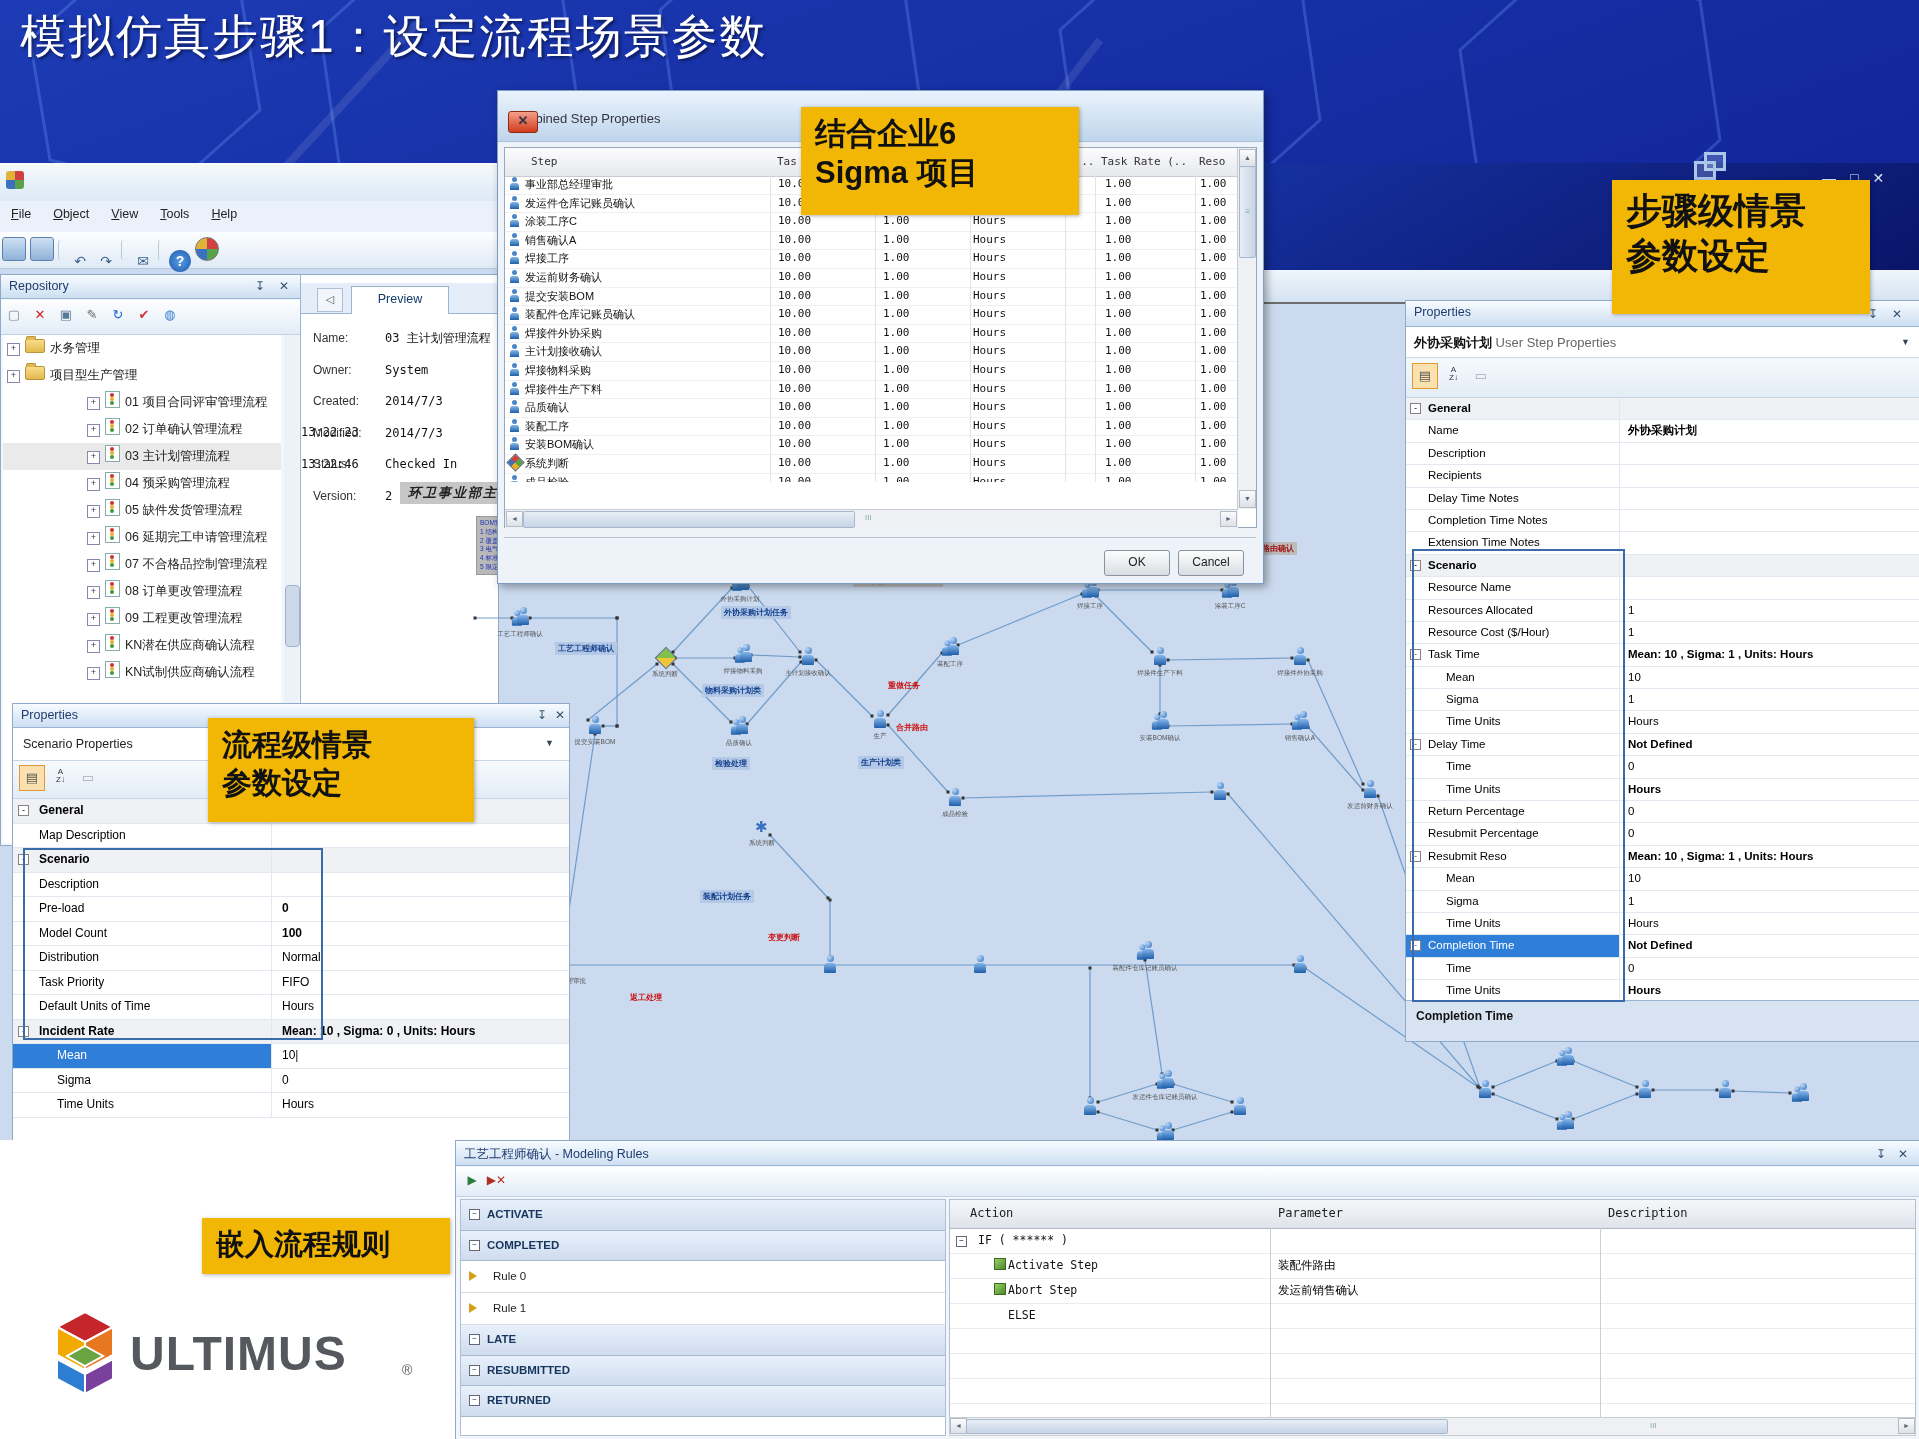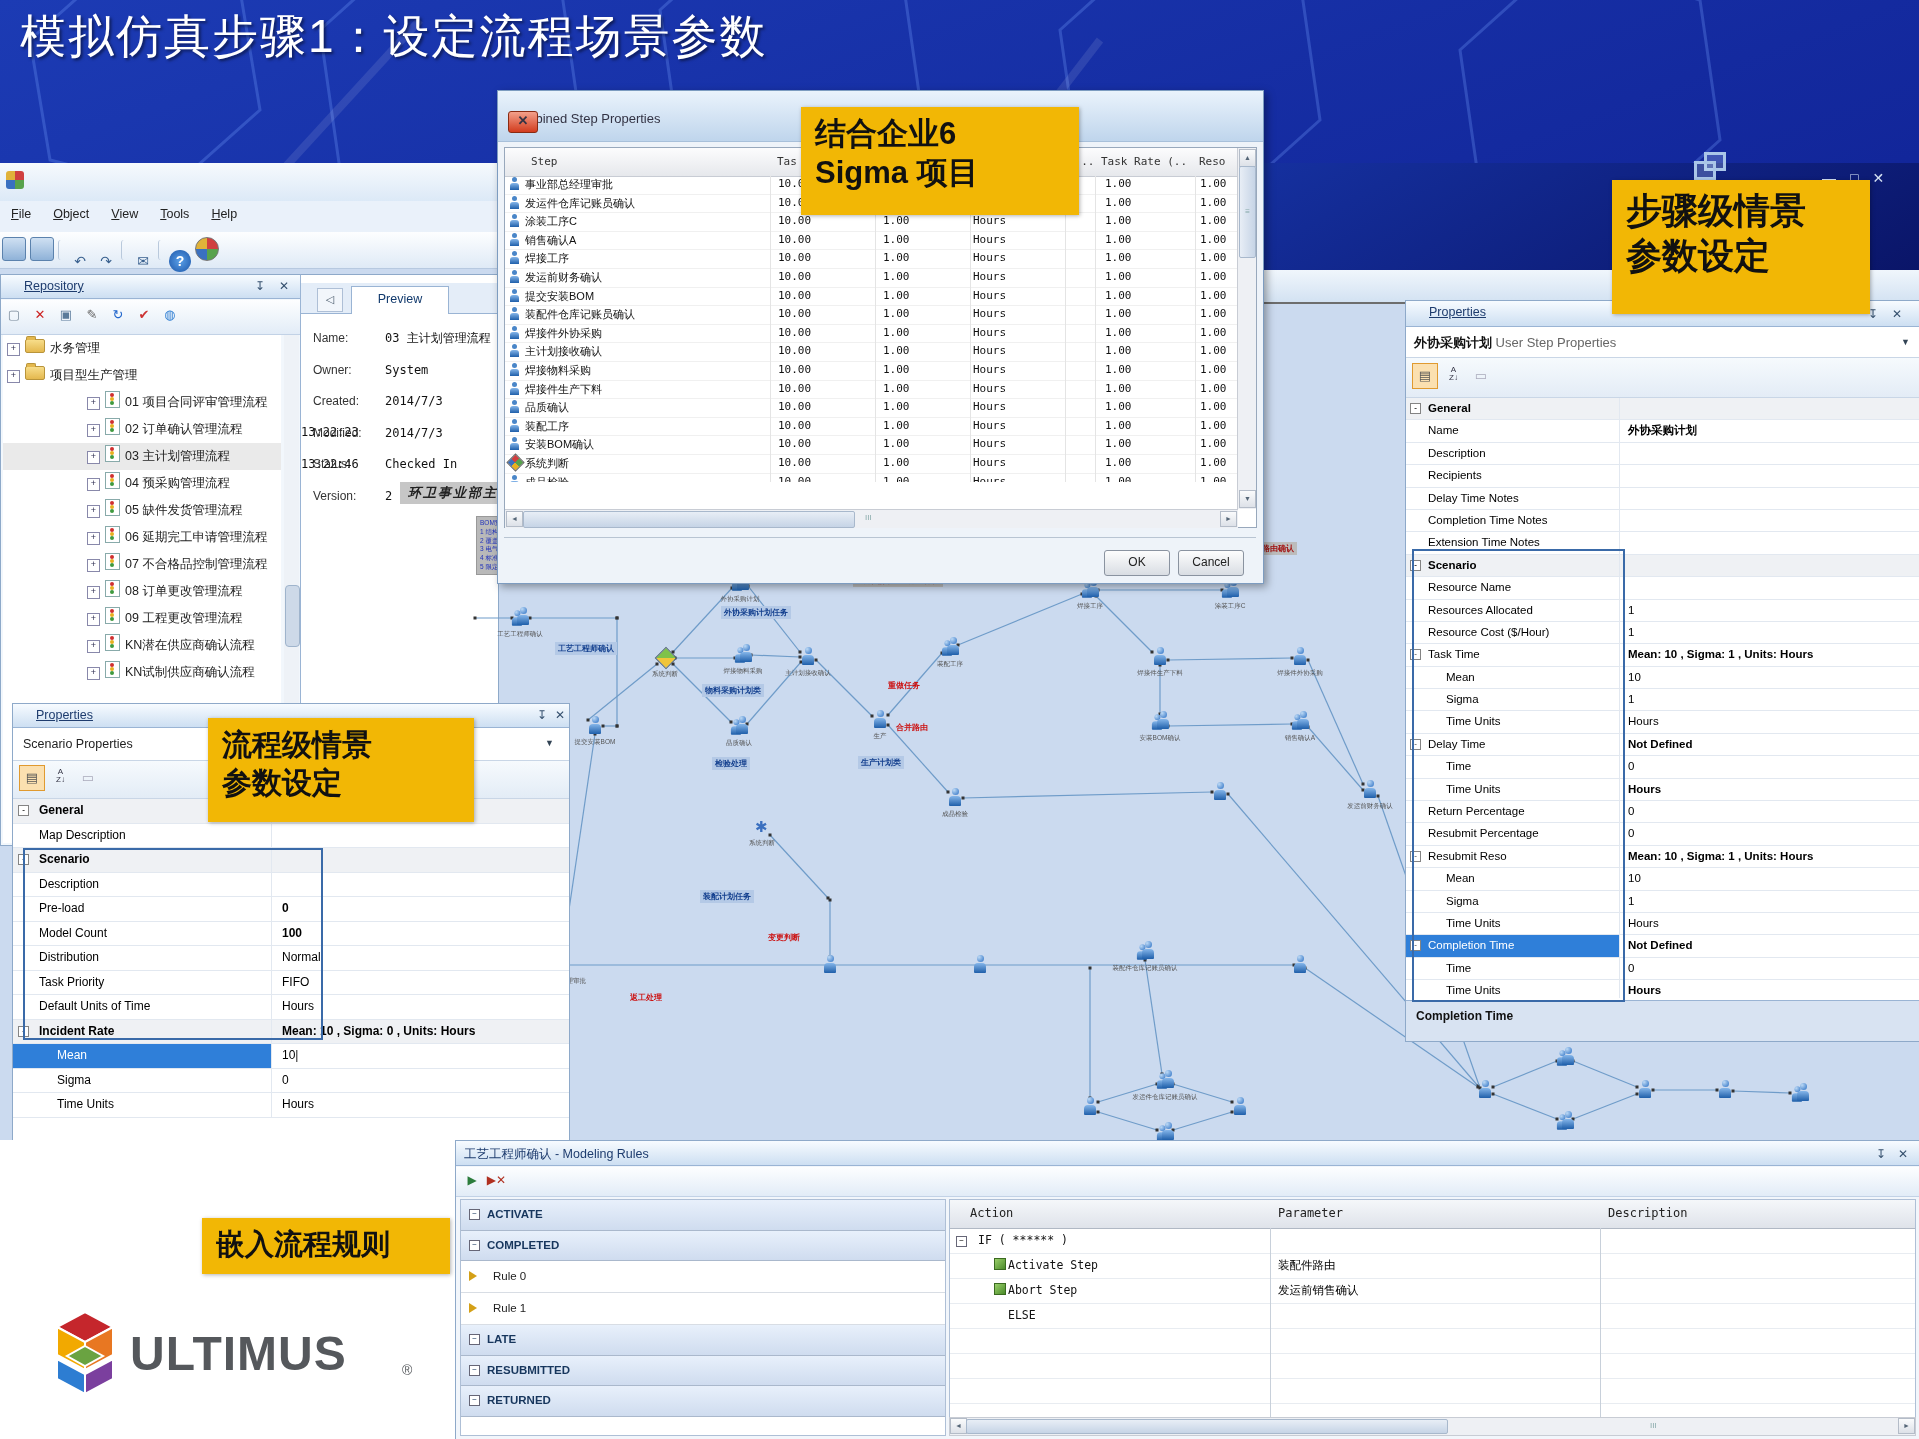--- a/index.html
+++ b/index.html
@@ -24,21 +24,21 @@
   .mitem{display:inline-block;padding:6px 11px;font-size:12.5px;color:#222;}
   #maintb{left:0;top:69px;width:1919px;height:36px;background:linear-gradient(#fdfeff,#dfeaf6);border-bottom:1px solid #b7c9e0;}
   .tbico{display:inline-block;width:22px;height:22px;margin:5px 2px;text-align:center;line-height:22px;font-size:14px;color:#3a618f;border-radius:3px;}
   .tbico.sep{width:6px;border-left:1px solid #b9c9dc;height:20px;margin:6px 2px;}
   .floppy{background:linear-gradient(#cfe0f2,#8fb2d8);border:1px solid #5b82ad;}
   .help{background:radial-gradient(#5aa0e8,#1c55a8);color:#fff;border-radius:50%;font-weight:bold;}
   .userico{background:conic-gradient(#d04040 0 25%,#58a24c 25% 50%,#3a70c0 50% 75%,#e0b23a 75%);border-radius:50%;border:1px solid #777;}
 
   
   .panel{background:#fff;border:1px solid #8ea9c9;}
-  .phead{position:absolute;left:0;top:0;right:0;height:24px;background:linear-gradient(#f7fbff,#cddff2);border-bottom:1px solid #9ab4d4;color:#1e3c6e;font-size:12.5px;padding:4px 0 0 23px;box-sizing:border-box;text-decoration:underline;}
+  .phead{position:absolute;left:0;top:0;right:0;height:24px;background:linear-gradient(#f7fbff,#cddff2);border-bottom:1px solid #9ab4d4;color:#1e3c6e;font-size:12.5px;padding:4px 0 0 8px;box-sizing:border-box;}
   .pinico,.closico{position:absolute;top:4px;font-size:12px;color:#35506e;}
 
   
   #repo{left:0;top:111px;width:300px;height:570px;background:#f2f7fc;border-right:1px solid #9ab4d4;}
   #repotb{position:absolute;left:0;top:25px;width:100%;height:34px;background:linear-gradient(#fdfeff,#e2ecf7);border-bottom:1px solid #c2d2e6;}
   .rico{display:inline-block;width:20px;height:20px;margin:5px 3px;text-align:center;line-height:20px;font-size:13px;}
   #tree{position:absolute;left:2px;top:60px;width:278px;bottom:2px;background:#fff;overflow:hidden;}
   .trow{height:27px;line-height:27px;font-size:12.5px;color:#222;white-space:nowrap;position:relative;}
   .trow .exp{display:inline-block;width:11px;height:11px;border:1px solid #88a;background:#fff;font-size:9px;line-height:9px;text-align:center;color:#335;vertical-align:1px;}
   .folder{display:inline-block;width:18px;height:12px;background:linear-gradient(#f7dd8a,#e4b84e);border:1px solid #b9943a;border-radius:2px;position:relative;vertical-align:-1px;margin:0 5px;}

